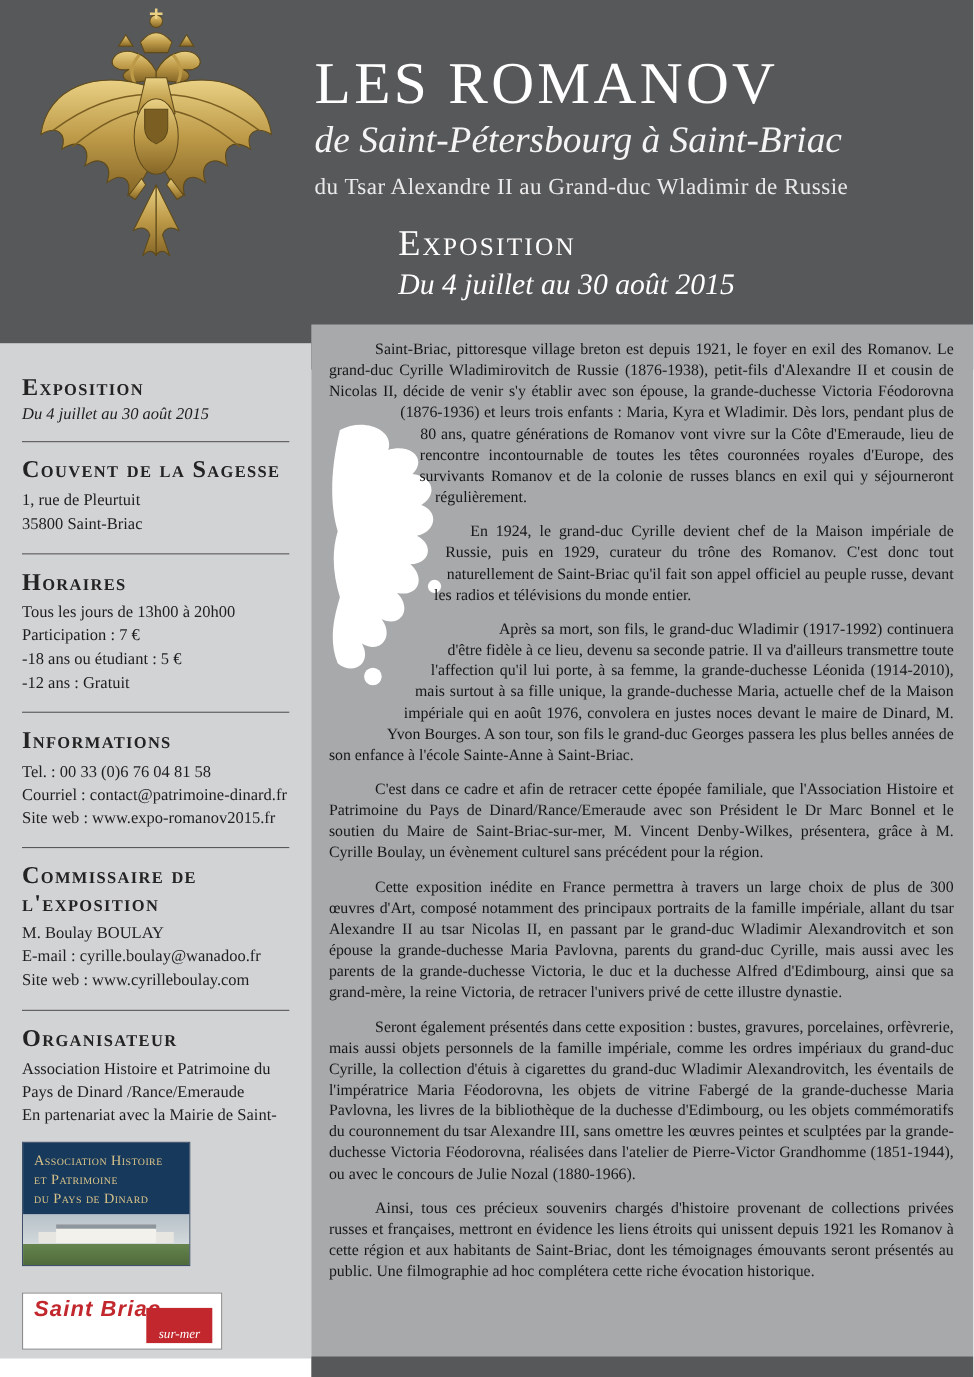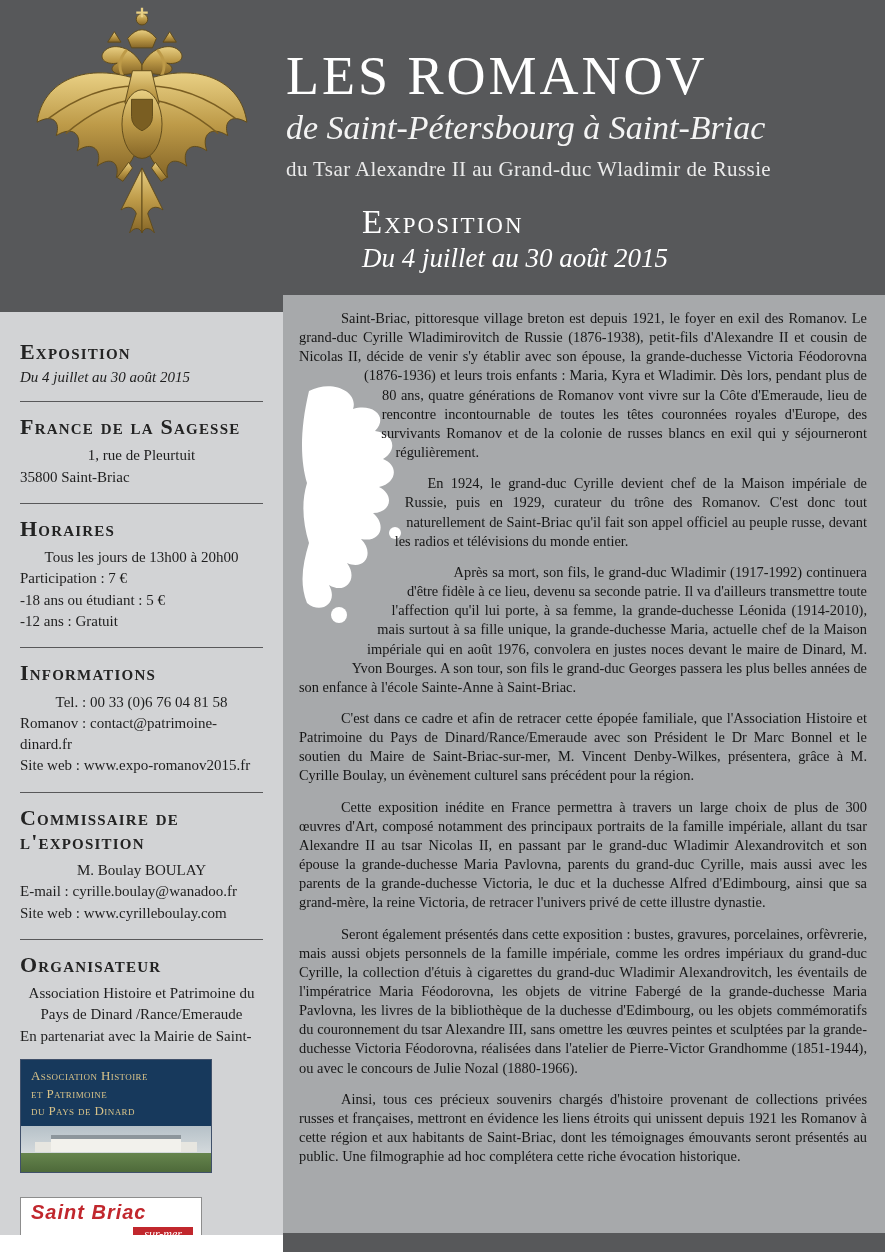--- a/index.html
+++ b/index.html
@@ -22,37 +22,37 @@
 
   
   .sidebar {
     position:absolute; left:0; top:312px; width:283px; height:923px;
     background:#d2d3d5; padding:28px 20px 0 20px; color:#1e1e1e; overflow:hidden;
   }
   .sb-heading { font-variant:small-caps; font-size:22px; letter-spacing:1.2px; line-height:1.1; color:#232323; }
   .sb-sep { border:0; border-top:1px solid #58585a; margin:15px 0 13px 0; }
   .sb-italic { font-style:italic; font-size:15px; margin-top:5px; }
   .sb-line { font-size:15px; line-height:1.42; }
-  .sb-gap { margin-top:6px;text-align:center; }
-
-  .assoc-logo { width:192px; margin-top:12px; border:1px solid #40506a; }
+  .sb-gap { margin-top:6px; }
+
+  .assoc-logo { width:153px; margin-top:12px; border:1px solid #40506a; }
   .assoc-logo-text {
     background:#17395c; color:#d7c289; padding:7px 10px 6px 10px;
     font-variant:small-caps; font-size:13px; line-height:1.35; letter-spacing:0.4px;
   }
   .assoc-photo { position:relative; height:46px; background:linear-gradient(#b6c1c8 0%, #d3d9dc 58%, #66854e 58%, #4e6a3a 100%); }
   .ph-building { position:absolute; left:30px; right:30px; top:9px; height:17px; background:#f2f1ec; border-top:4px solid #8d969c; }
   .ph-wing { position:absolute; left:14px; right:14px; top:16px; height:10px; background:#e7e6e0; }
 
   .sb-logo-box {
     position:relative; width:182px; height:52px; background:#ffffff;
     border:1px solid #8d8d8d; margin-top:24px; padding:3px 10px 0 10px;
   }
   .sb-name { color:#c1272d; font-style:italic; font-weight:bold; font-size:20px; letter-spacing:1px; font-family:Liberation Sans, sans-serif; }
-  .sb-surmer { position:absolute; right:8px; bottom:5px; background:#c1272d; color:#ffffff; font-size:12px; font-style:italic; padding:0 11px 1px 11px; }
+  .sb-surmer { position:absolute; right:8px; bottom:5px; background:#c1272d; color:#ffffff; font-size:12px; font-style:italic; padding:16px 11px 1px 11px; }
 
   
   .main {
     position:absolute; left:283px; top:295px; width:602px; height:938px;
     background:#a7a9ab; padding:14px 18px 0 16px; overflow:hidden;
   }
   .main p {
     font-size:14.4px; line-height:1.33; text-align:justify; text-indent:42px;
     color:#161616; margin:0 0 12px 0;
   }
@@ -125,41 +125,41 @@
   <div class="sidebar">
 
     <section>
       <h3 class="sb-heading">Exposition</h3>
       <div class="sb-italic">Du 4 juillet au 30 août 2015</div>
     </section>
 
     <hr class="sb-sep">
 
     <section>
-      <h3 class="sb-heading">France de la Sagesse</h3>
+      <h3 class="sb-heading">Couvent de la Sagesse</h3>
       <div class="sb-line sb-gap">1, rue de Pleurtuit</div>
       <div class="sb-line">35800 Saint-Briac</div>
     </section>
 
     <hr class="sb-sep">
 
     <section>
       <h3 class="sb-heading">Horaires</h3>
       <div class="sb-line sb-gap">Tous les jours de 13h00 à 20h00</div>
       <div class="sb-line">Participation : 7 €</div>
       <div class="sb-line">-18 ans ou étudiant : 5 €</div>
       <div class="sb-line">-12 ans : Gratuit</div>
     </section>
 
     <hr class="sb-sep">
 
     <section>
       <h3 class="sb-heading">Informations</h3>
       <div class="sb-line sb-gap">Tel. : 00 33 (0)6 76 04 81 58</div>
-      <div class="sb-line">Romanov : contact@patrimoine-dinard.fr</div>
+      <div class="sb-line">Courriel : contact@patrimoine-dinard.fr</div>
       <div class="sb-line">Site web : www.expo-romanov2015.fr</div>
     </section>
 
     <hr class="sb-sep">
 
     <section>
       <h3 class="sb-heading">Commissaire de l'exposition</h3>
       <div class="sb-line sb-gap">M. Boulay BOULAY</div>
       <div class="sb-line">E-mail : cyrille.boulay@wanadoo.fr</div>
       <div class="sb-line">Site web : www.cyrilleboulay.com</div>

